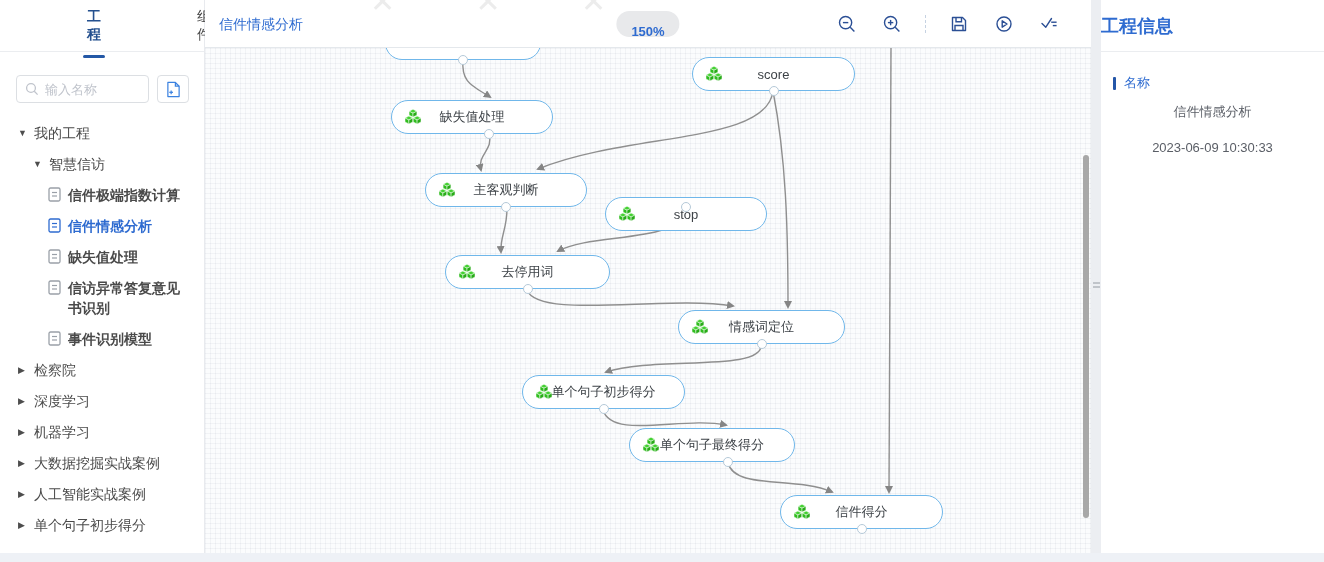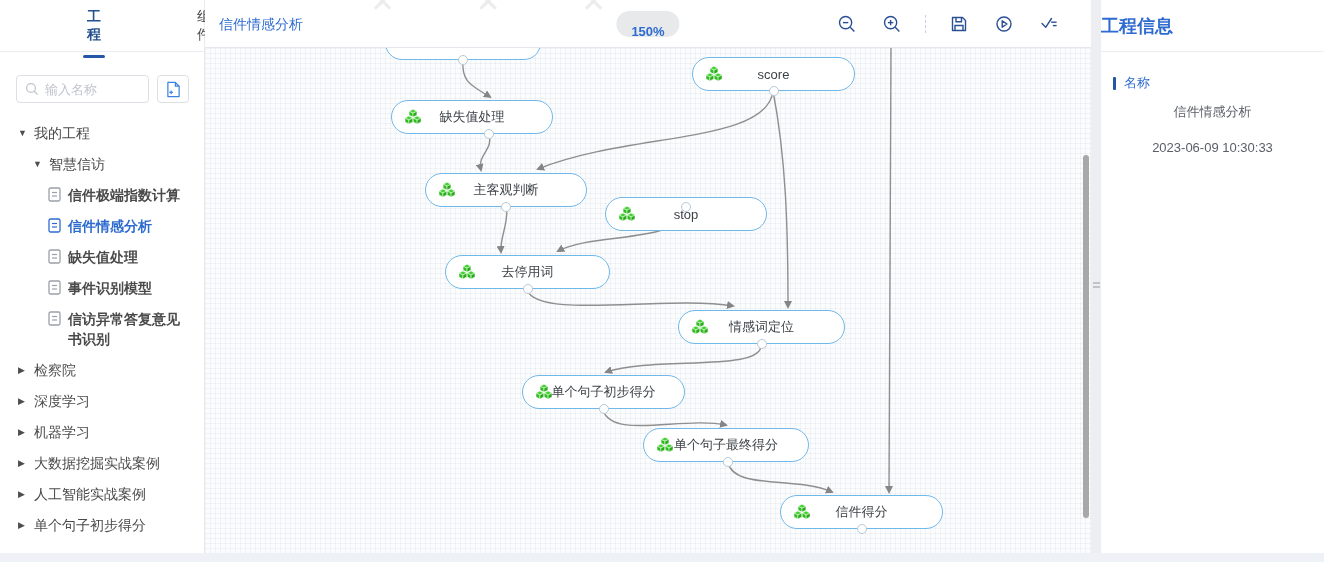--- a/index.html
+++ b/index.html
@@ -128,29 +128,29 @@
               <line x1="4" y1="9" x2="9" y2="9" stroke="#9aa0a8" stroke-width="1.2"></line>
             </svg>
             <span class="tree-label">缺失值处理</span>
           </div>
           <div class="tree-item level2">
             <svg class="doc" width="13" height="15" viewBox="0 0 13 15">
               <rect x="1" y="1" width="11" height="13" rx="1.5" fill="none" stroke="#9aa0a8" stroke-width="1.3"></rect>
               <line x1="4" y1="5.5" x2="9" y2="5.5" stroke="#9aa0a8" stroke-width="1.2"></line>
               <line x1="4" y1="9" x2="9" y2="9" stroke="#9aa0a8" stroke-width="1.2"></line>
             </svg>
-            <span class="tree-label">事件识别模型</span>
+            <span class="tree-label">信访异常答复意见书识别</span>
           </div>
           <div class="tree-item level2">
             <svg class="doc" width="13" height="15" viewBox="0 0 13 15">
               <rect x="1" y="1" width="11" height="13" rx="1.5" fill="none" stroke="#9aa0a8" stroke-width="1.3"></rect>
               <line x1="4" y1="5.5" x2="9" y2="5.5" stroke="#9aa0a8" stroke-width="1.2"></line>
               <line x1="4" y1="9" x2="9" y2="9" stroke="#9aa0a8" stroke-width="1.2"></line>
             </svg>
-            <span class="tree-label">信访异常答复意见书识别</span>
+            <span class="tree-label">事件识别模型</span>
           </div>
           <div class="tree-item level0">
             <span class="tgl">▶</span>
             <span class="tree-label">检察院</span>
           </div>
           <div class="tree-item level0">
             <span class="tgl">▶</span>
             <span class="tree-label">深度学习</span>
           </div>
           <div class="tree-item level0">
@@ -337,21 +337,21 @@
                 <polygon points="4.9,7.1 8.8,9.05 4.9,11 1.0000000000000004,9.05" fill="#44d132" stroke="#fff" stroke-width="0.5"></polygon>
                 <polygon points="1.0000000000000004,9.05 4.9,11 4.9,14.9 1.0000000000000004,12.95" fill="#2fbd1e" stroke="#fff" stroke-width="0.5"></polygon>
                 <polygon points="8.8,9.05 4.9,11 4.9,14.9 8.8,12.95" fill="#27ab17" stroke="#fff" stroke-width="0.5"></polygon>
                 <polygon points="13.1,7.1 17,9.05 13.1,11 9.2,9.05" fill="#44d132" stroke="#fff" stroke-width="0.5"></polygon>
                 <polygon points="9.2,9.05 13.1,11 13.1,14.9 9.2,12.95" fill="#2fbd1e" stroke="#fff" stroke-width="0.5"></polygon>
                 <polygon points="17,9.05 13.1,11 13.1,14.9 17,12.95" fill="#27ab17" stroke="#fff" stroke-width="0.5"></polygon>
               </svg>
               <span class="node-label">单个句子初步得分</span>
             </div>
             <div class="port" style="left: 393.5px; top: 356px;"></div>
-            <div class="flow-node" style="left: 438px; top: 380px; width: 166px;">
+            <div class="flow-node" style="left: 424px; top: 380px; width: 166px;">
               <svg class="cubes" width="18" height="18" viewBox="0 0 18 18">
                 <polygon points="9,0.30000000000000027 12.9,2.25 9,4.2 5.1,2.25" fill="#44d132" stroke="#fff" stroke-width="0.5"></polygon>
                 <polygon points="5.1,2.25 9,4.2 9,8.1 5.1,6.15" fill="#2fbd1e" stroke="#fff" stroke-width="0.5"></polygon>
                 <polygon points="12.9,2.25 9,4.2 9,8.1 12.9,6.15" fill="#27ab17" stroke="#fff" stroke-width="0.5"></polygon>
                 <polygon points="4.9,7.1 8.8,9.05 4.9,11 1.0000000000000004,9.05" fill="#44d132" stroke="#fff" stroke-width="0.5"></polygon>
                 <polygon points="1.0000000000000004,9.05 4.9,11 4.9,14.9 1.0000000000000004,12.95" fill="#2fbd1e" stroke="#fff" stroke-width="0.5"></polygon>
                 <polygon points="8.8,9.05 4.9,11 4.9,14.9 8.8,12.95" fill="#27ab17" stroke="#fff" stroke-width="0.5"></polygon>
                 <polygon points="13.1,7.1 17,9.05 13.1,11 9.2,9.05" fill="#44d132" stroke="#fff" stroke-width="0.5"></polygon>
                 <polygon points="9.2,9.05 13.1,11 13.1,14.9 9.2,12.95" fill="#2fbd1e" stroke="#fff" stroke-width="0.5"></polygon>
                 <polygon points="17,9.05 13.1,11 13.1,14.9 17,12.95" fill="#27ab17" stroke="#fff" stroke-width="0.5"></polygon>

